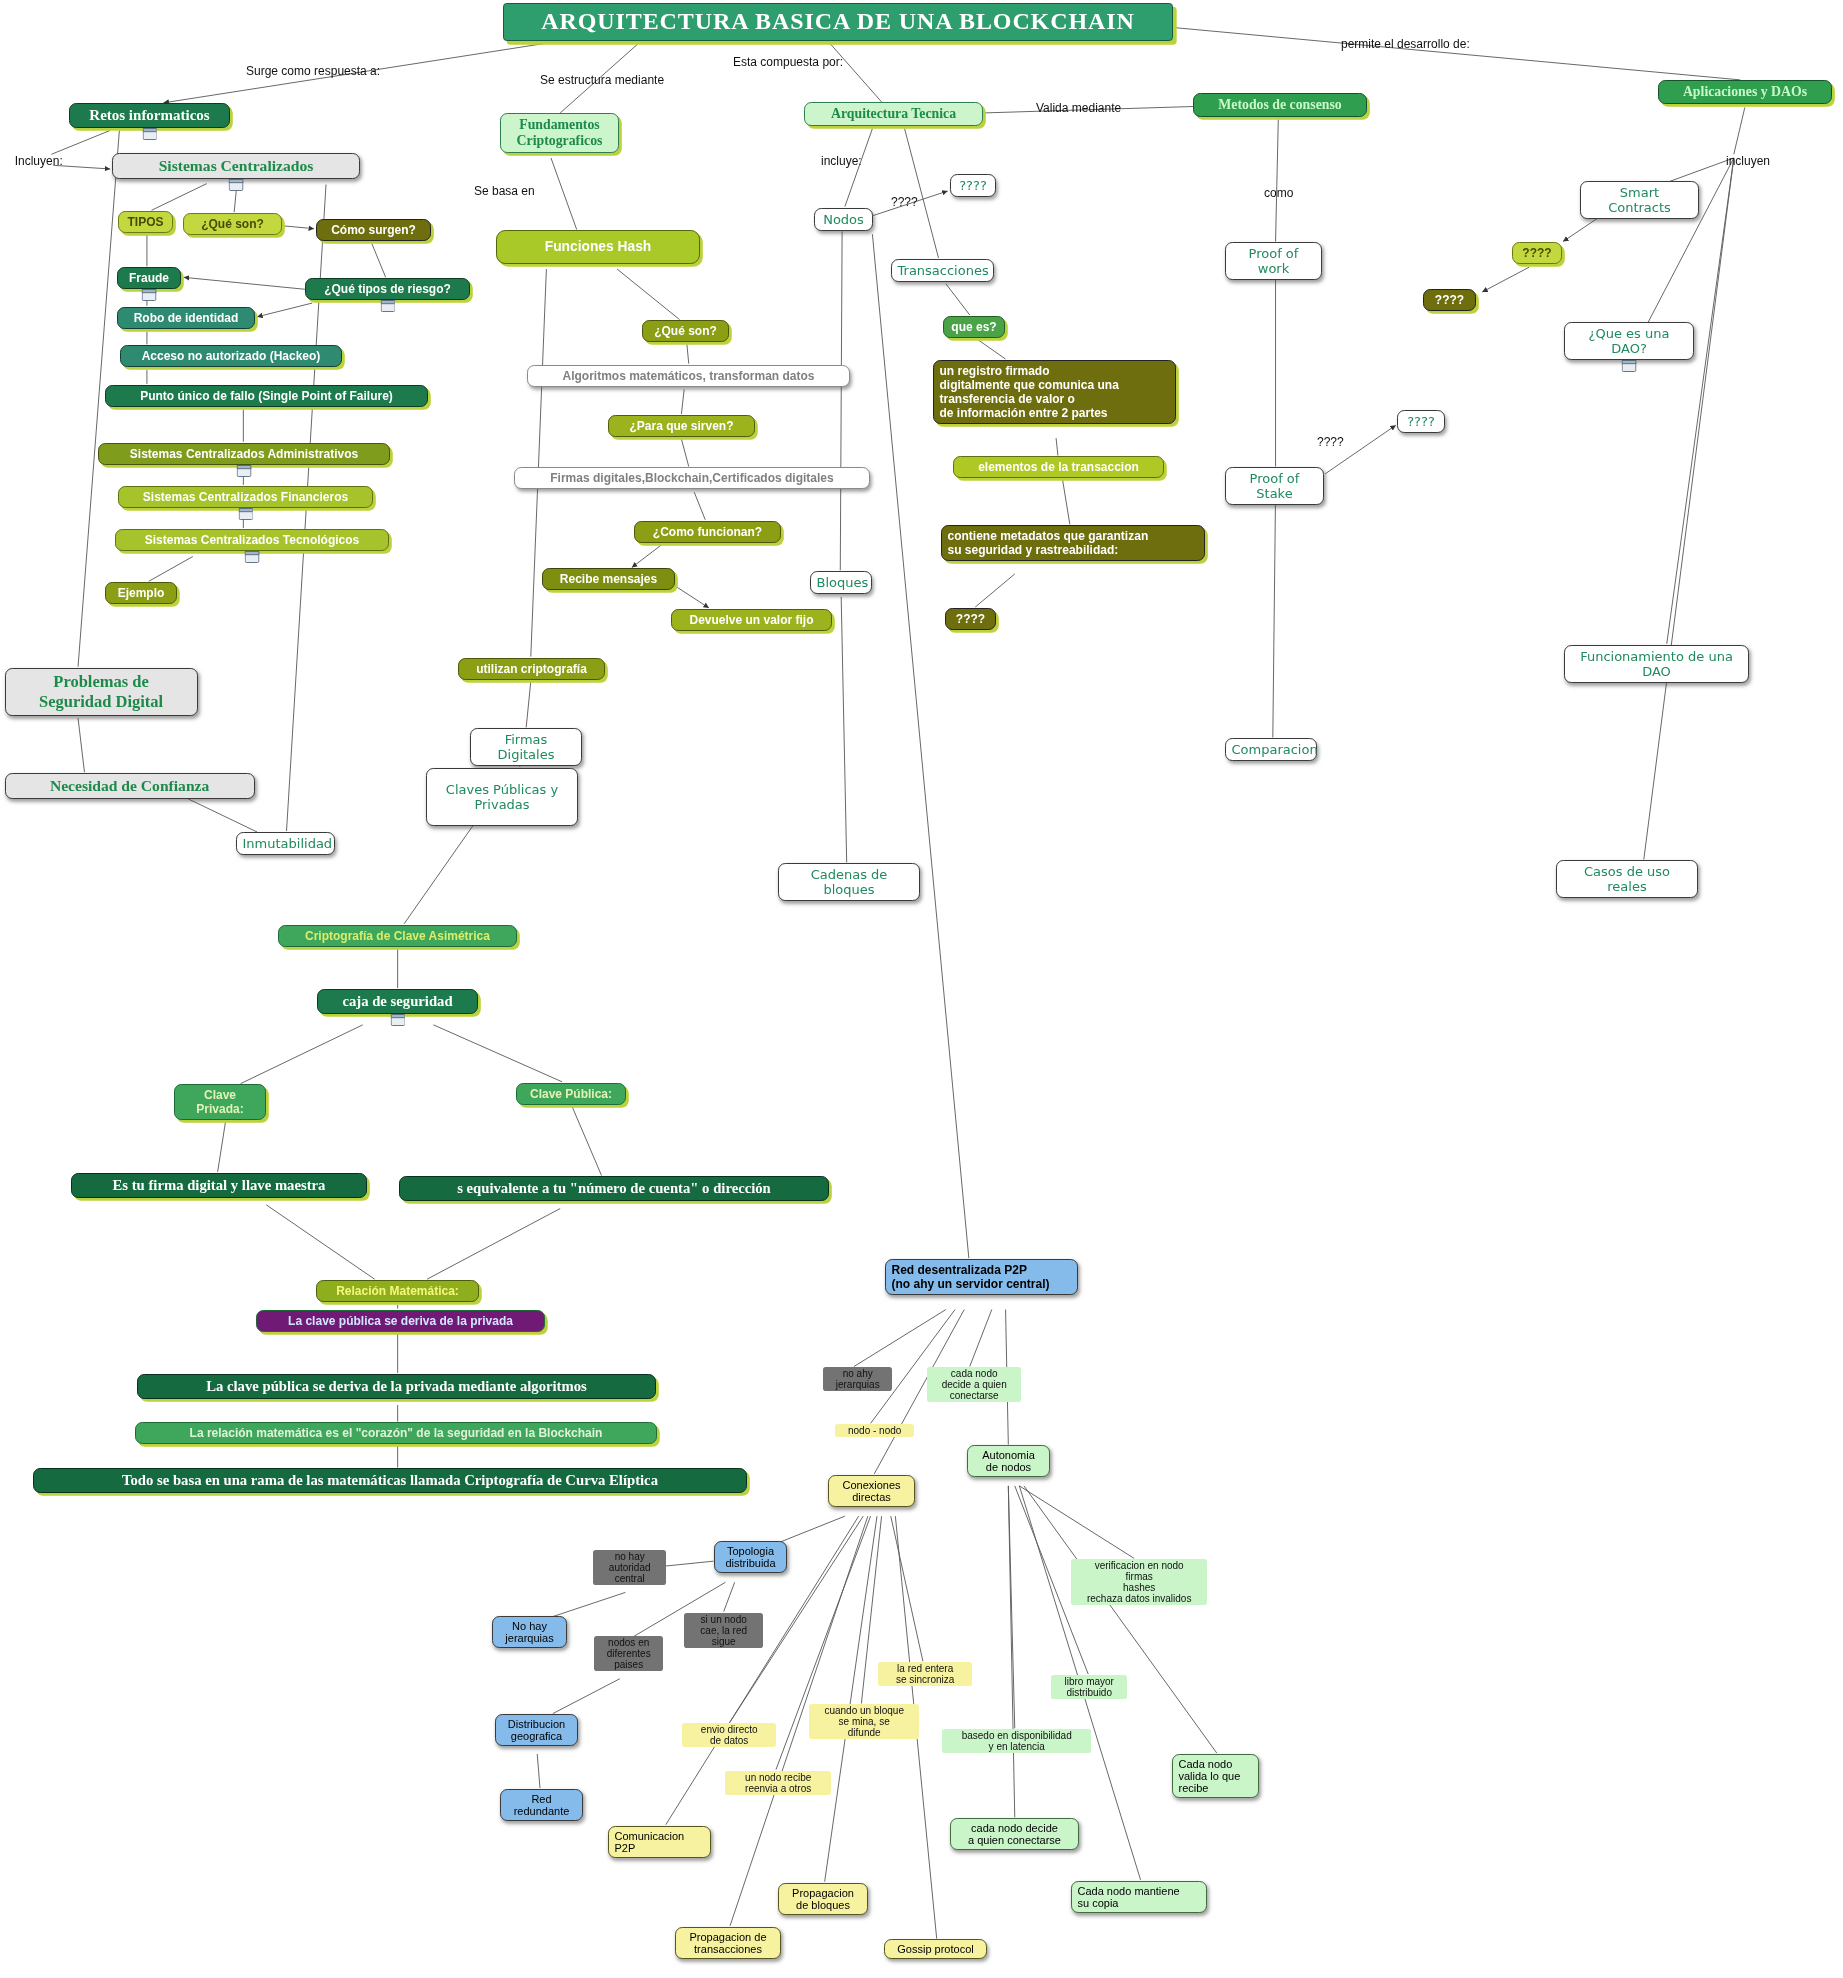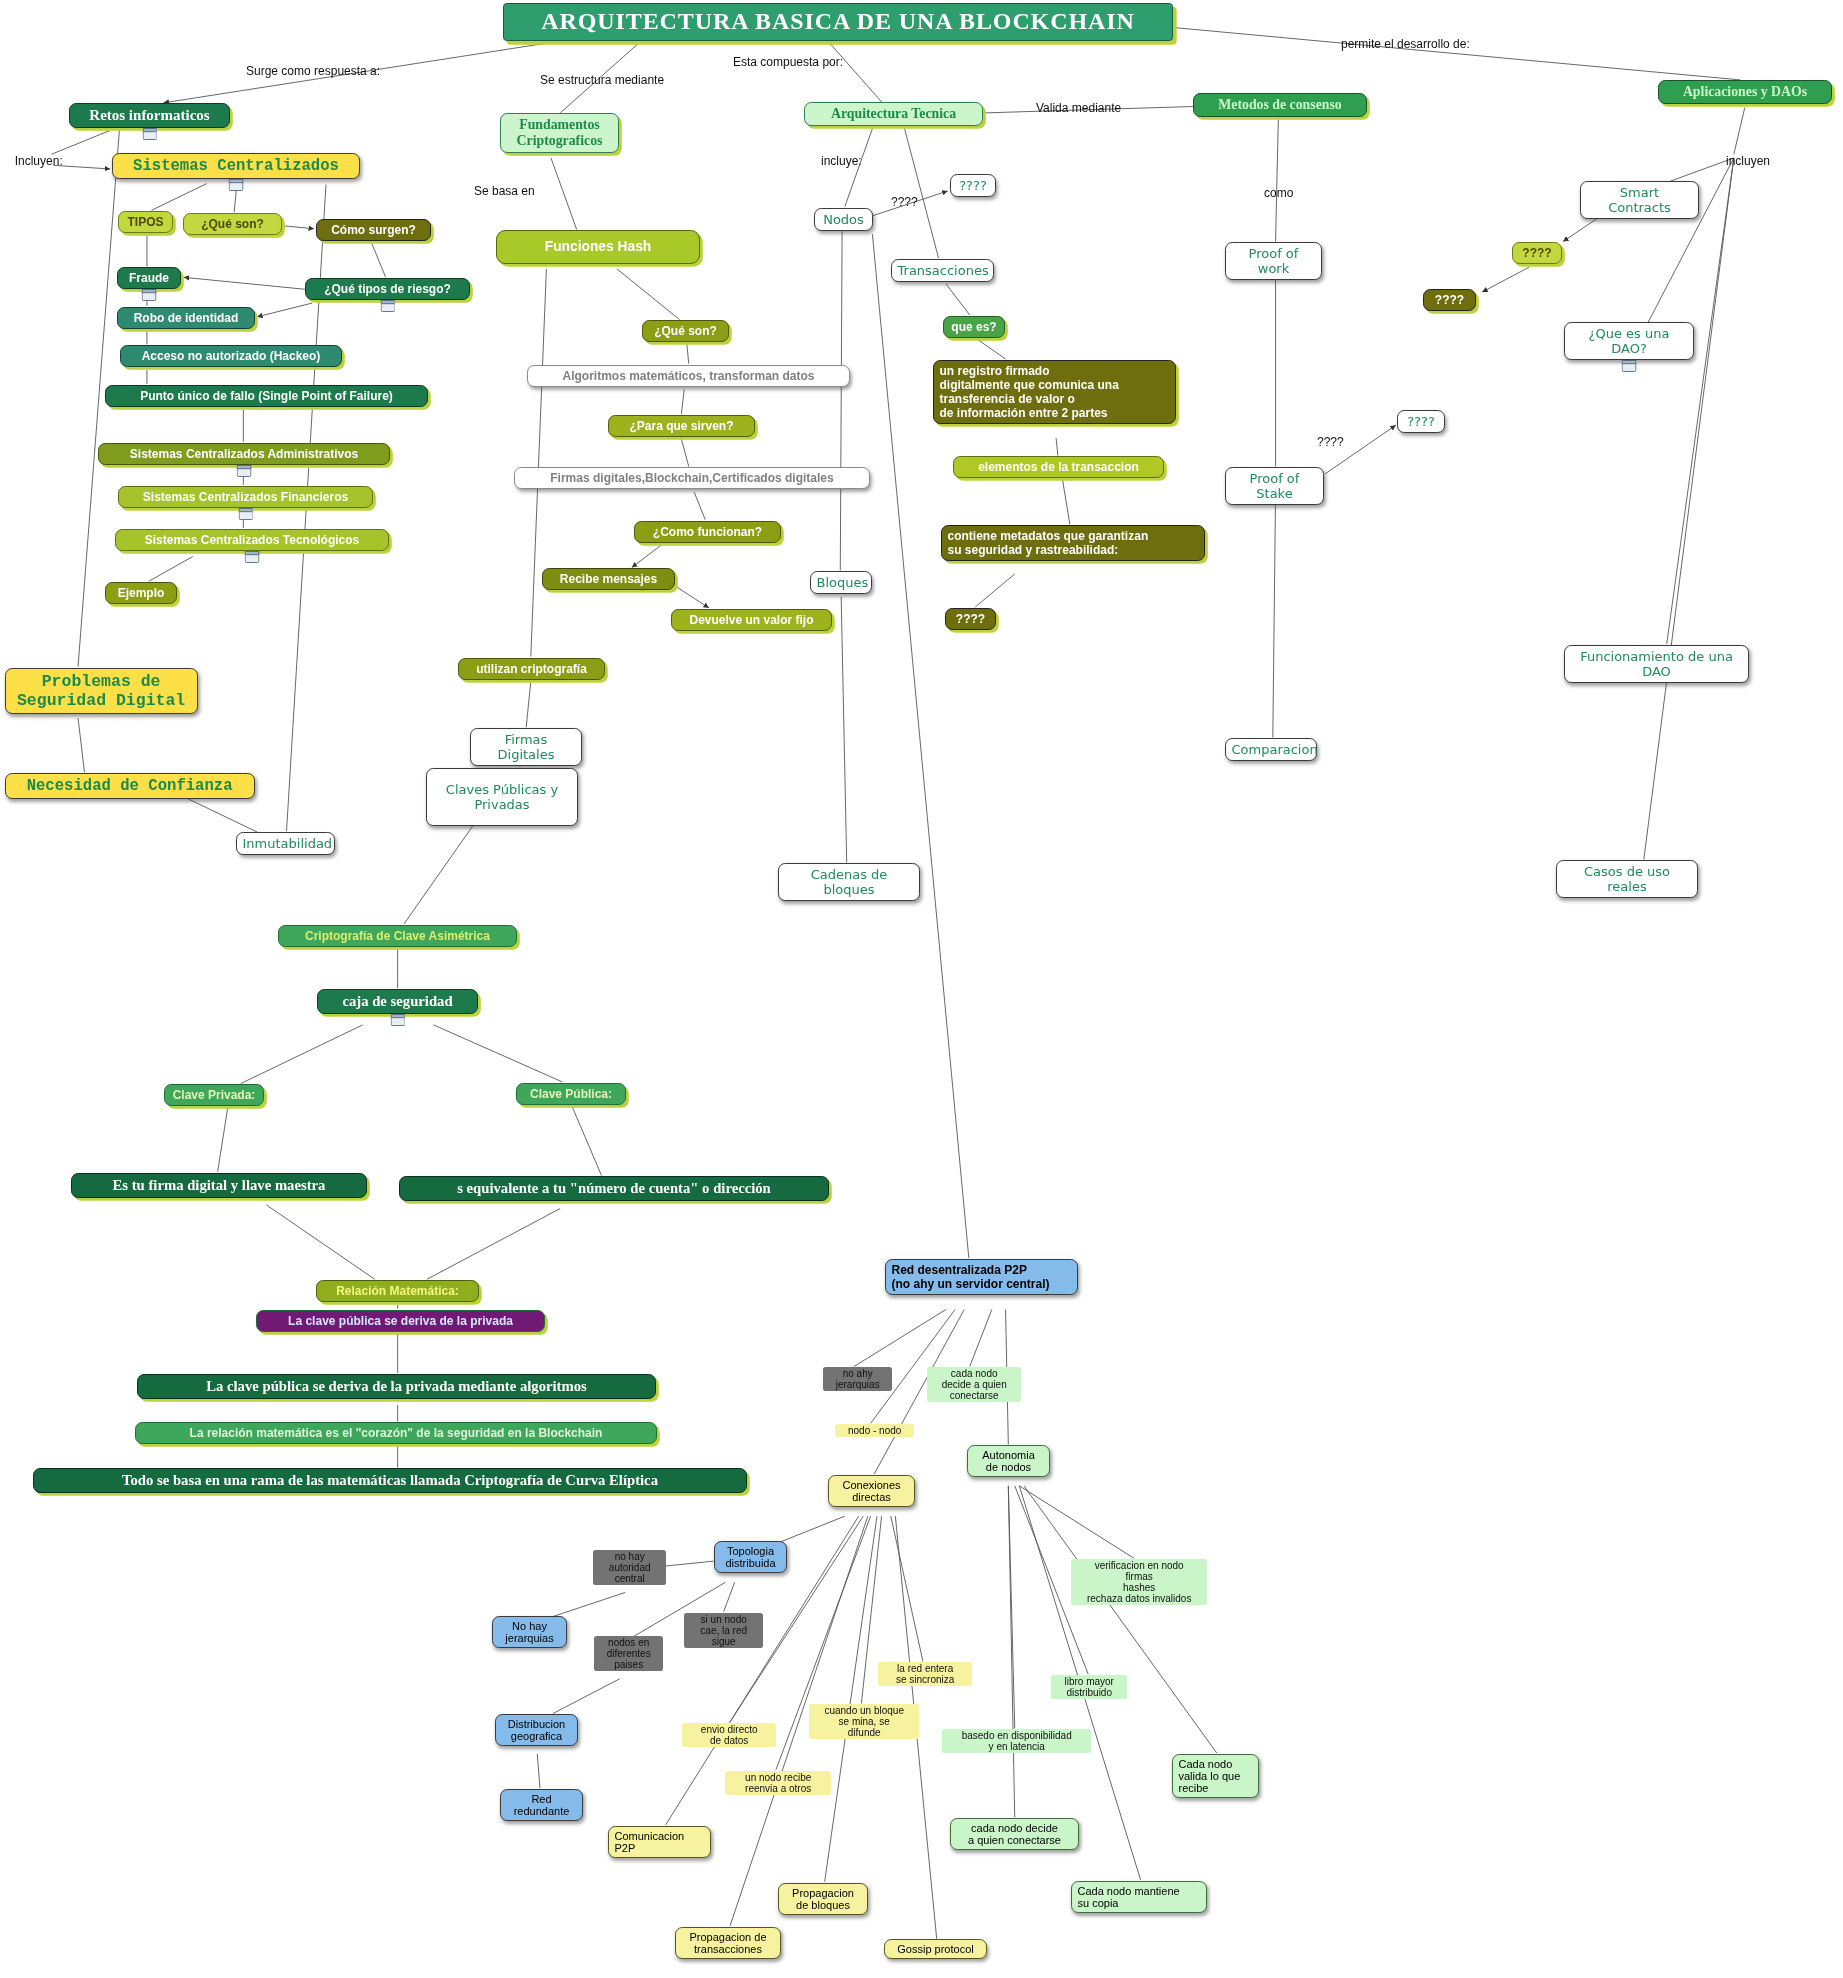--- a/index.html
+++ b/index.html
@@ -23,21 +23,21 @@
   .s-yg2{background:#a6c32b;color:#fff;border-color:#5d700e;}
   .s-ygw{background:#b0c824;color:#fff;border-color:#5d700e;}
   .s-olv{background:#8c9e14;color:#fff;border-color:#4c5608;}
   .s-olv2{background:#7f9c1d;color:#fff;border-color:#44540c;}
   .s-olv3{background:#9cb31e;color:#fff;border-color:#505c0a;}
   .s-dolv{background:#6e6e0e;color:#fff;border:1.8px solid #222;}
   .s-dolv2{background:#7e8e10;color:#fff;border-color:#3c440a;}
   .s-hash{background:#a9c929;color:#fff;border-color:#55660a;font-size:13.8px;padding:8.3px 9.2px;border-radius:9.2px;}
   .s-white{background:#fff;color:#1f8a5e;border-color:#3a3a3a;font-weight:normal;font-size:13px;font-family:"DejaVu Sans",sans-serif;}
   .s-whiteg{background:#fff;color:#808080;border-color:#8a8a8a;font-weight:bold;}
-  .s-wserif{background:#fde047;color:#1d8a4a;border-color:#3a3a3a;font-family:Liberation Mono, monospace;text-align:center;}
+  .s-wserif{background:#e5e5e5;color:#1d8a4a;border-color:#3a3a3a;font-family:Liberation Serif, serif;text-align:center;}
   .s-pale{background:#ccf5cc;color:#1d8a4a;border-color:#2e7d4f;font-family:"Liberation Serif",serif;font-size:13.8px;}
   .s-cons{background:#2f9e4f;color:#c8fac8;border-color:#14532a;font-family:"Liberation Serif",serif;font-size:13.8px;}
   .s-gbar{background:#3fa75c;color:#d9ee6e;border-color:#1c6b36;}
   .s-gbarb{background:#701a75;color:#cfe7fb;border-color:#1c6b36;}
   .s-gbarp{background:#3fa75c;color:#e0f3da;border-color:#1c6b36;}
   .s-key{background:#3fa75c;color:#e3f3b8;border-color:#1c6b36;}
   .s-rel{background:#8fae1e;color:#f5f77e;border-color:#4c5d0c;}
   .s-green{background:#4aa347;color:#fff;border-color:#1f5e1f;text-decoration:underline;}
   .s-stmt{background:#156b3f;color:#fff;border-color:#06301b;font-family:"Liberation Serif",serif;font-size:14.7px;}
   .s-blue{background:#85bbea;color:#000;border-color:#3a3a3a;font-weight:normal;font-size:11px;}
@@ -243,21 +243,21 @@
   <div class="nd s-olv" style="left:458px;top:658px;width:147px"><span class="lbl">utilizan criptografía</span></div>
   <div class="nd s-white gsh" style="left:470px;top:728px;width:112px"><span class="lbl">Firmas Digitales</span></div>
   <div class="nd s-white gsh" style="left:426px;top:768px;width:152px;padding:13px 5.5px"><span class="lbl">Claves Públicas y Privadas</span></div>
   <div class="nd s-gbar" style="left:278px;top:925px;width:239px"><span class="lbl">Criptografía de Clave Asimétrica</span></div>
   <div class="nd s-dg serif16" style="left:317px;top:989px;width:161px"><span class="lbl">caja de seguridad</span><span class="ric">
         <svg viewBox="0 0 16 13" width="14.7" height="12">
           <rect x="0.5" y="0.5" width="15" height="12" rx="1.5" fill="#e8eef4" stroke="#5a6a7a"></rect>
           <rect x="0.5" y="0.5" width="15" height="3.5" fill="#9fb6c8" stroke="#5a6a7a"></rect>
         </svg>
       </span></div>
-  <div class="nd s-key" style="left:164px;top:1084px;width:100px"><span class="lbl">Clave Privada:</span></div>
+  <div class="nd s-key" style="left:174px;top:1084px;width:92px"><span class="lbl">Clave Privada:</span></div>
   <div class="nd s-key" style="left:516px;top:1083px;width:110px"><span class="lbl">Clave Pública:</span></div>
   <div class="nd s-stmt" style="left:71px;top:1173px;width:296px"><span class="lbl">Es tu firma digital y llave maestra</span></div>
   <div class="nd s-stmt" style="left:399px;top:1176px;width:430px"><span class="lbl">s equivalente a tu "número de cuenta" o dirección</span></div>
   <div class="nd s-rel" style="left:316px;top:1280px;width:163px"><span class="lbl">Relación Matemática:</span></div>
   <div class="nd s-gbarb" style="left:256px;top:1310px;width:289px"><span class="lbl">La clave pública se deriva de la privada</span></div>
   <div class="nd s-stmt" style="left:137px;top:1374px;width:519px"><span class="lbl">La clave pública se deriva de la privada mediante algoritmos</span></div>
   <div class="nd s-gbarp" style="left:135px;top:1422px;width:522px"><span class="lbl">La relación matemática es el "corazón" de la seguridad en la Blockchain</span></div>
   <div class="nd s-stmt" style="left:33px;top:1468px;width:714px"><span class="lbl">Todo se basa en una rama de las matemáticas llamada Criptografía de Curva Elíptica</span></div>
 
   <div class="nd s-pale" style="left:804px;top:102px;width:179px"><span class="lbl">Arquitectura Tecnica</span></div>

